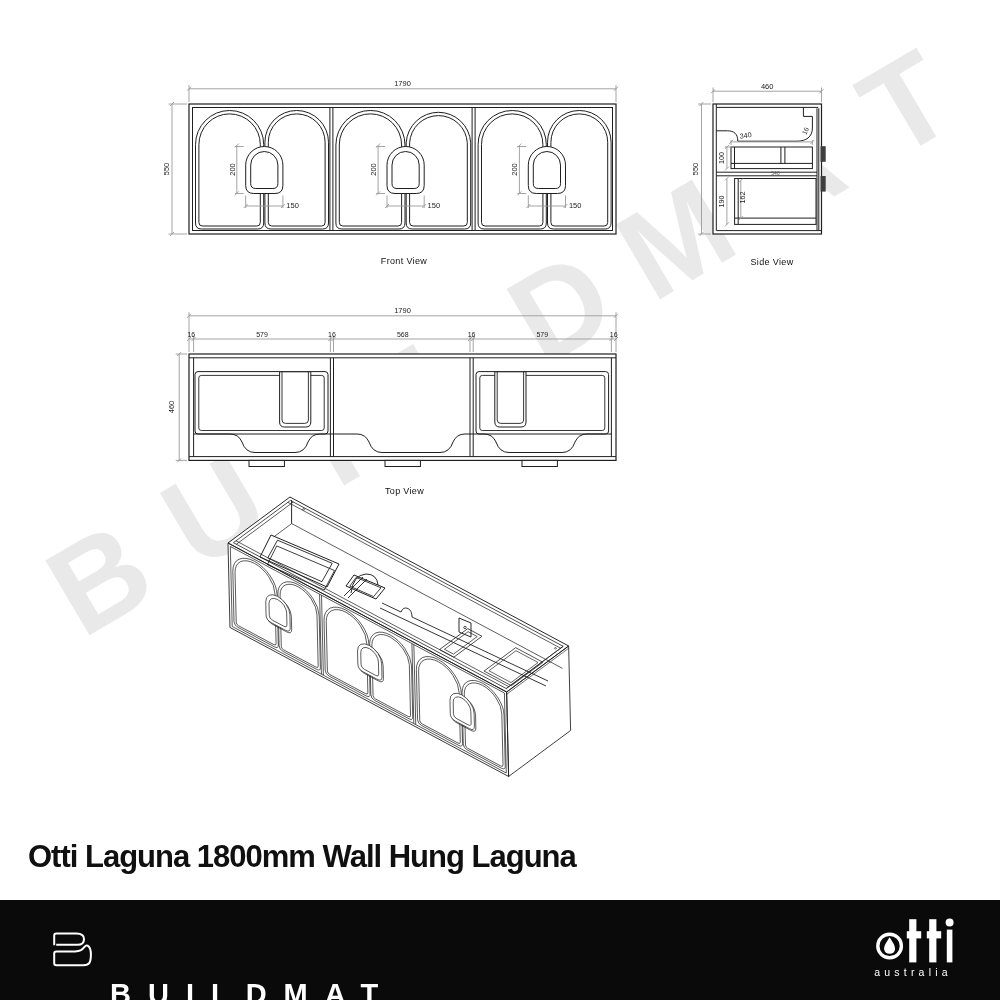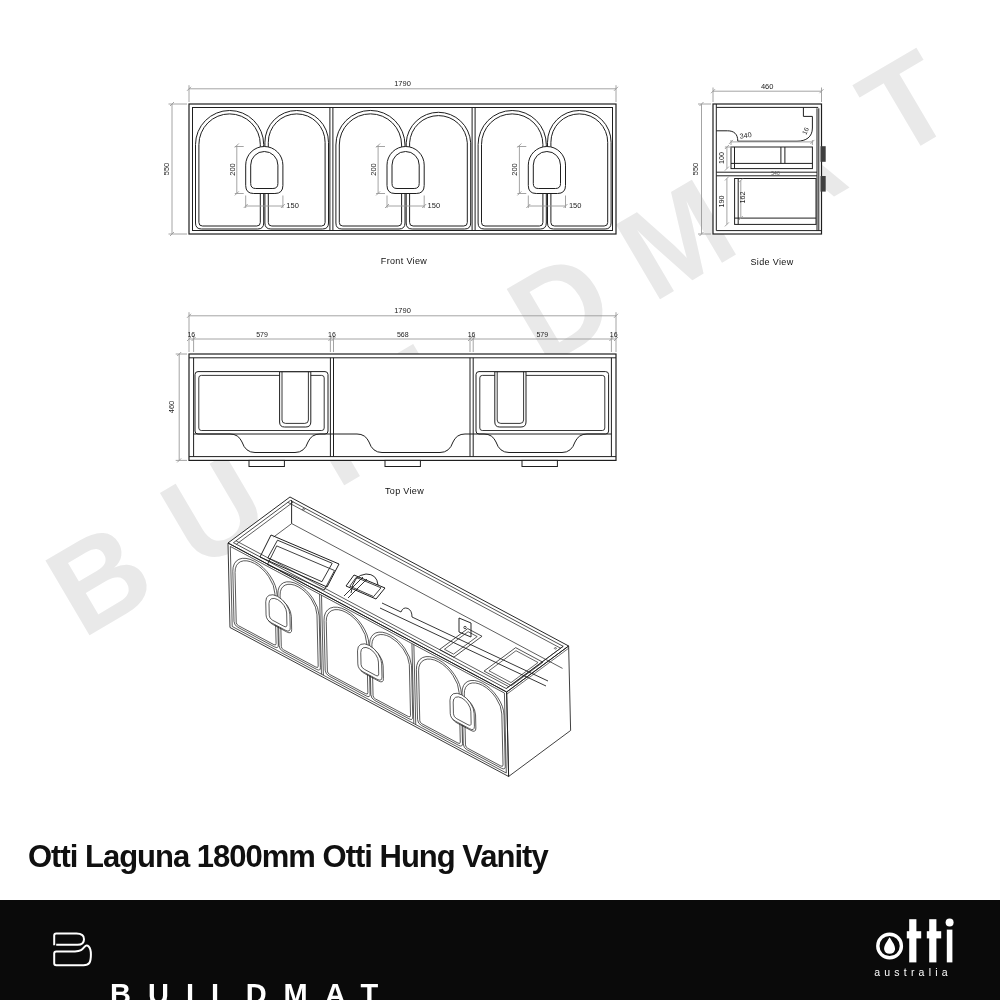--- a/index.html
+++ b/index.html
@@ -263,21 +263,21 @@
     <line x1="367.0" y1="579.0" x2="348.0" y2="598.0" stroke="#1f1f1f" stroke-width="0.9"></line>
     <path d="M 382 603 L 401 612 Q 403 606.5 408 608.5 Q 412 610.5 412 617 L 548 681" stroke="#1f1f1f" stroke-width="0.9" fill="none"></path>
     <line x1="380.0" y1="608.0" x2="546.0" y2="686.0" stroke="#1f1f1f" stroke-width="0.9"></line>
     <path d="M 459 618 L 471 623 L 471 637 L 459 632 Z" stroke="#1f1f1f" stroke-width="0.95" fill="none"></path>
     <circle cx="465" cy="627.5" r="1.2" fill="none" stroke="#1f1f1f" stroke-width="0.8"></circle>
     <g transform="matrix(0.5636 -0.4182 0.015 0.64 506.6355 691.9917)">
       <rect x="0.0" y="0.0" width="110.0" height="132.0" stroke="#1f1f1f" stroke-width="1.2" fill="none"></rect>
       <line x1="0.0" y1="3.5" x2="110.0" y2="3.5" stroke="#1f1f1f" stroke-width="0.9"></line>
     </g>
   </svg>
-<div style="position:absolute;left:28px;top:839px;font-family:'Liberation Sans',sans-serif;font-weight:bold;font-size:31px;letter-spacing:-1px;color:#101010;">Otti Laguna 1800mm Otti Hung Vanity</div>
+<div style="position:absolute;left:28px;top:839px;font-family:'Liberation Sans',sans-serif;font-weight:bold;font-size:31px;letter-spacing:-1px;color:#101010;">Otti Laguna 1800mm Wall Hung Laguna</div>
 <div style="position:absolute;left:0;top:900px;width:1000px;height:100px;background:#0a0a0a;"></div>
 <svg style="position:absolute;left:51px;top:930px" width="42" height="40" viewBox="0 0 42 40">
     <g stroke="#ffffff" stroke-width="2.0" fill="none" stroke-linejoin="round">
       <path d="M 3.2 15.2 L 3.2 5.6 Q 3.2 3.6 5.2 3.6 L 25.5 3.6 Q 33 3.6 33 9.2 Q 33 14.8 26.5 14.8 L 5.2 14.8"></path>
       <path d="M 5.3 21.4 L 24 21.4 C 30 21.4 31.5 19.2 33.5 16.8 C 36.2 13.8 39.9 16.5 39.9 24.5 C 39.9 32.5 38.3 35.2 32.5 35.2 L 5.3 35.2 Q 3.2 35.2 3.2 33.2 L 3.2 23.4 Q 3.2 21.4 5.3 21.4 Z"></path>
     </g>
   </svg>
 <div style="position:absolute;left:110px;top:978px;font-family:'Liberation Sans',sans-serif;font-weight:bold;font-size:29px;letter-spacing:17px;color:#ffffff;">BUILDMAT</div>
 <svg style="position:absolute;left:870px;top:912px" width="92" height="70" viewBox="0 0 92 70">
     <circle cx="19.6" cy="34" r="11.8" stroke="#ffffff" stroke-width="3.4" fill="none"></circle>

